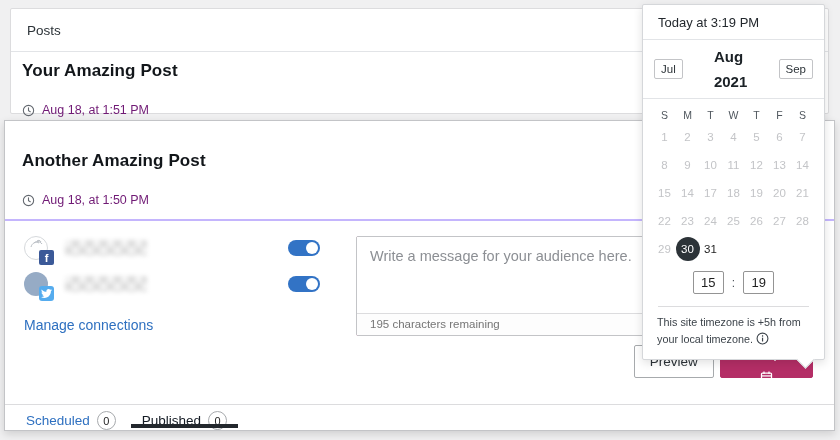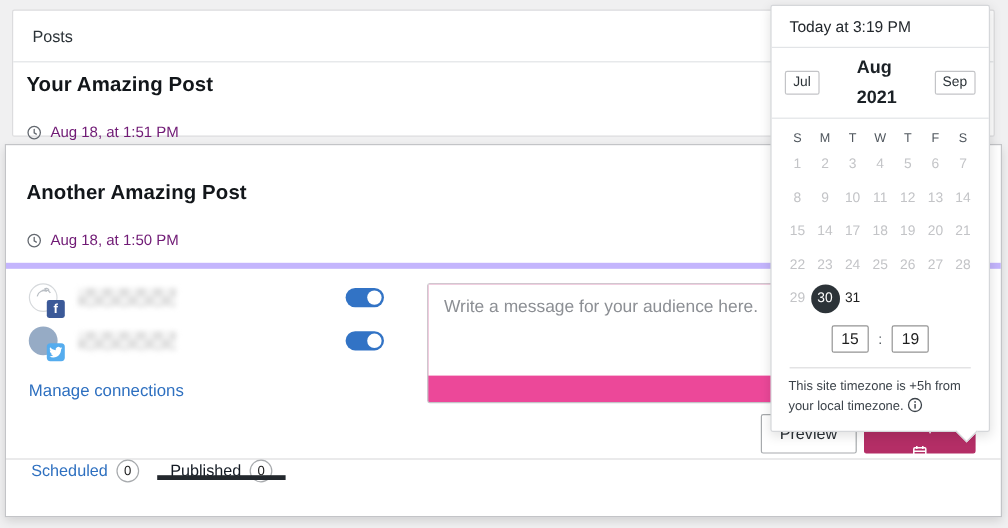--- a/index.html
+++ b/index.html
@@ -12,21 +12,21 @@
     background:#fff; border:1px solid #dcdcde; border-radius:2px; }
   .posts-card-header{ height:43px; line-height:43px; padding:0 16px; font-size:13.5px; color:#2c3338;
     border-bottom:1px solid #e2e4e7; }
   .post-row{ padding:9px 11px; }
   .post-title{ font-size:17px; font-weight:700; color:#12161a; letter-spacing:.1px; }
   .post-meta{ display:flex; align-items:center; gap:7px; margin-top:22px; font-size:12.5px; color:#701a75; }
 
   
   .share-panel{ position:absolute; left:4px; top:120px; width:831px; height:311px;
     background:#fff; border:1px solid #c3c4c7; box-shadow:0 3px 8px rgba(0,0,0,.14); }
-  .panel-header{ padding:30px 17px 12px; border-bottom:5px solid #c4b5fd; }
+  .panel-header{ padding:30px 17px 12px; border-bottom:2px solid #c4b5fd; }
   .intro{ margin:14px 17px 0; font-size:14.5px; color:#3c434a; }
   .link{ color:var(--link-blue,#2e70c0); text-decoration:none; cursor:pointer; }
 
   .connections{ position:absolute; left:19px; top:112px; width:296px; }
   .conn-row{ position:relative; display:flex; align-items:center; height:30px; margin-bottom:6px; }
   .avatar-wrap{ position:relative; width:24px; height:24px; }
   .avatar{ width:24px; height:24px; border-radius:50%; }
   .avatar.sketch{ background:#fff; border:1px solid #d6d9dc; }
   .avatar.solid{ background:#96abc5; }
   .net-badge{ position:absolute; right:-6px; bottom:-5px; width:15px; height:15px; border-radius:2px;
@@ -50,22 +50,22 @@
   .message-box textarea::placeholder{ color:#8c8f94; opacity:1; }
   .char-counter{ position:absolute; left:0; right:0; bottom:0; height:22px; line-height:21px;
     border-top:1px solid #dcdcde; background:#fdfdfd; padding:0 13px; font-size:11.5px; color:#757575; }
 
   .actions{ position:absolute; top:224px; right:21px; display:flex; gap:6px; }
   .btn{ height:33px; border-radius:2px; font-family:"Liberation Sans",sans-serif; font-size:13.5px; cursor:pointer; }
   .btn-secondary{ background:#fff; border:1px solid #a7aaad; color:#2c3338; padding:0 15px; }
   .btn-primary{ background:var(--share-button-pink,#b42e66); border:1px solid var(--share-button-pink,#b42e66);
     color:#fff; padding:0 13px; display:flex; align-items:center; gap:9px;flex-direction:column; }
 
-  .tabs{ position:absolute; left:0; right:0; bottom:0; height:48px; border-top:1px solid #dcdcde;
-    display:flex; align-items:flex-start; padding-left:8px; }
+  .tabs{ position:absolute; left:0; right:0; bottom:0; height:26px; border-top:1px solid #dcdcde;
+    display:flex; align-items:flex-end; padding-left:8px; }
   .tab{ position:relative; display:flex; align-items:center; gap:7px; padding:0 13px; font-size:13.5px; cursor:pointer; }
   .tab .count-badge{ width:19px; height:19px; border-radius:50%; border:1px solid #a7aaad;
     display:flex; align-items:center; justify-content:center; font-size:11px; color:#1e1e1e; }
   .tab.inactive{ color:var(--link-blue,#2e70c0); }
   .tab.active{ color:#141b24; font-weight:400; }
   .tab.active::after{ content:""; position:absolute; left:2px; right:2px; bottom:2px; height:4px; background:#23282d; }
 
   
   .popover{ position:absolute; left:642px; top:4px; width:183px; background:#fff;
     border:1px solid #d5d7da; border-radius:2px; box-shadow:0 3px 10px rgba(0,0,0,.12); z-index:20; }
@@ -155,20 +155,21 @@
         <div class="toggle">
             <div class="knob"></div>
           </div>
       </div>
     </div>
 
     <a class="link manage-link">Manage connections</a>
 
     <div class="message-box">
       <textarea placeholder="Write a message for your audience here." style=""></textarea>
+      <div class="char-counter">195 characters remaining</div>
     </div>
 
     <div class="actions">
       <button class="btn btn-secondary">Preview</button>
       <button class="btn btn-primary">
         <span>Share post</span>
         <span style="display:flex">
           <svg width="15" height="15" viewBox="0 0 24 24">
               <rect x="4" y="5" width="16" height="15" rx="1.5" fill="none" stroke="#fff" stroke-width="2"></rect>
               <path d="M4 9.5h16" stroke="#fff" stroke-width="2"></path>

